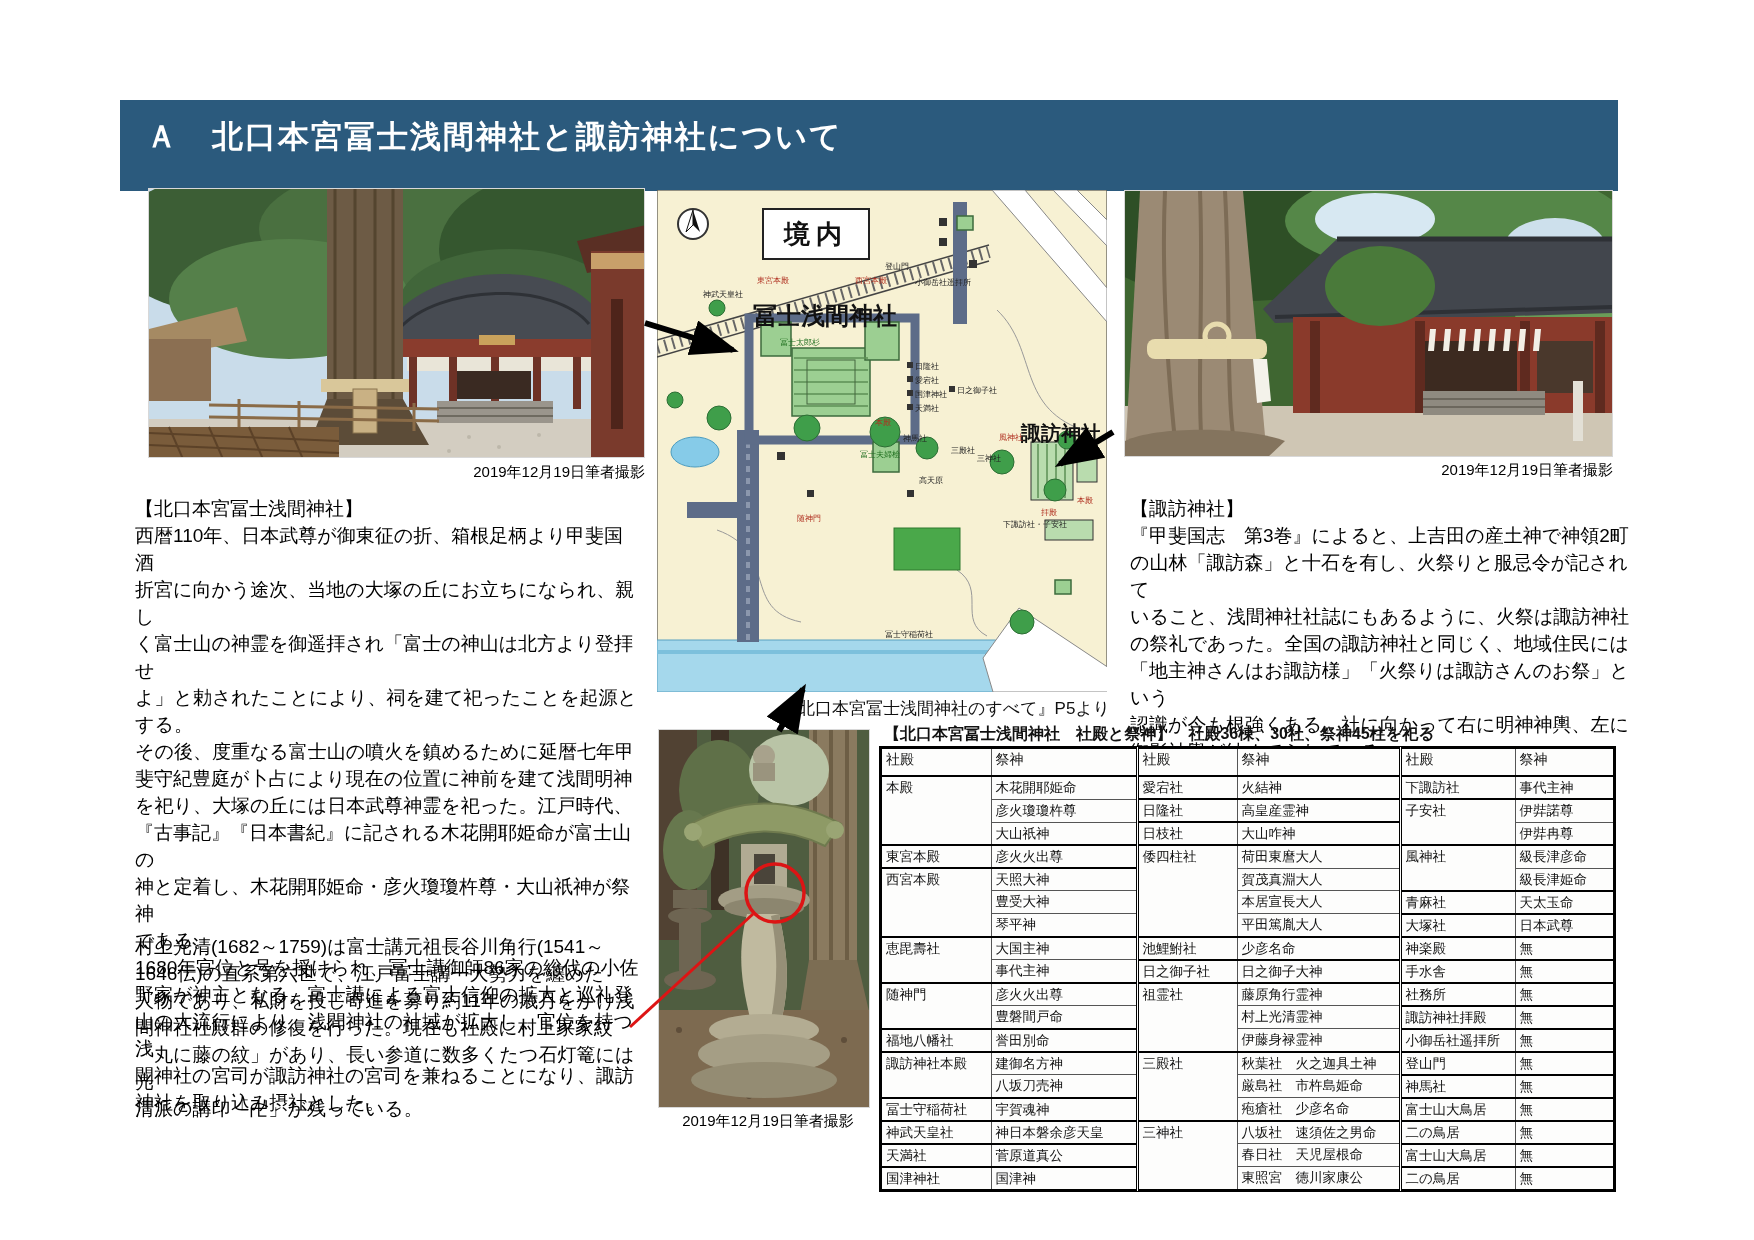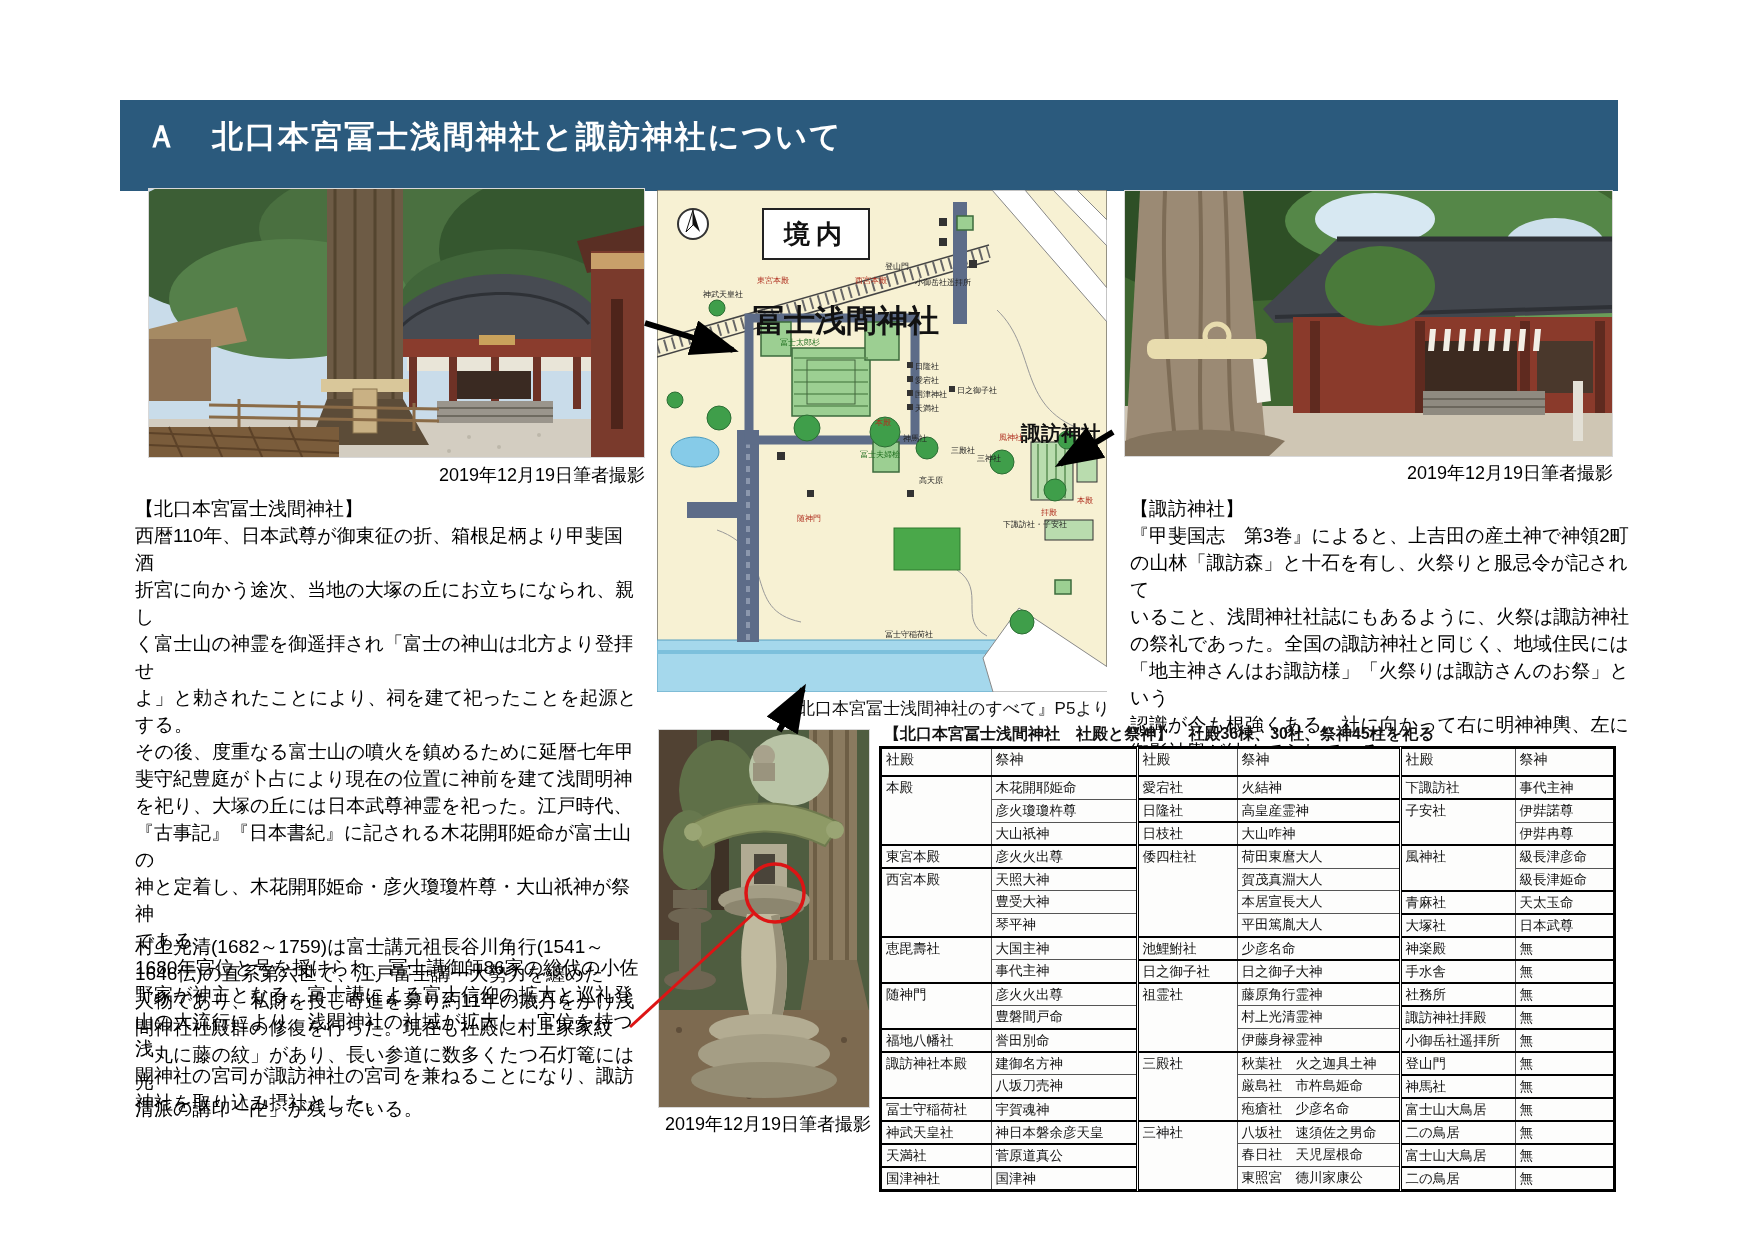--- a/index.html
+++ b/index.html
@@ -9,30 +9,30 @@
     --ink:#111;
   }
   html,body{margin:0;padding:0;background:#fff;}
   .page{position:relative;width:1754px;height:1240px;background:#fff;overflow:hidden;
         font-family:"Liberation Sans","DejaVu Sans",sans-serif;color:var(--ink);}
   .header-bar{position:absolute;left:120px;top:100px;width:1498px;height:91px;background:var(--header-bg);}
   .header-bar .title{display:block;padding-left:26px;line-height:74px;font-size:31px;font-weight:600;
         color:#fff;letter-spacing:2px;white-space:nowrap;}
   .photo{position:absolute;border:1px solid #d8d8d8;box-sizing:border-box;overflow:hidden;background:#9ab;}
   .photo svg{display:block;}
-  .caption{position:absolute;font-size:18px;color:#000;white-space:nowrap;}
+  .caption{position:absolute;font-size:15px;color:#000;white-space:nowrap;}
   .textblock{position:absolute;font-size:19px;line-height:27px;color:#000;}
   .textblock .heading{white-space:nowrap;}
   .textblock .body{white-space:pre-line;}
   .mapbox{position:absolute;left:657px;top:190px;width:450px;height:502px;}
   .mapbox svg{position:absolute;left:0;top:0;}
   .map-title-box{position:absolute;left:105px;top:18px;width:108px;height:52px;background:#fff;
         border:2px solid #222;box-sizing:border-box;text-align:center;line-height:48px;font-size:26px;
         font-weight:600;letter-spacing:6px;}
-  .map-label-fuji{position:absolute;left:96px;top:110px;font-size:31px;font-weight:700;white-space:nowrap;}
+  .map-label-fuji{position:absolute;left:96px;top:110px;font-size:24px;font-weight:700;white-space:nowrap;}
   .map-label-suwa{position:absolute;left:364px;top:230px;font-size:20px;font-weight:700;white-space:nowrap;}
   .map-small-label{position:absolute;font-size:8px;line-height:9px;white-space:nowrap;}
   .map-caption{position:absolute;left:781px;top:697px;font-size:17px;white-space:nowrap;}
   .table-title{position:absolute;left:884px;top:724px;font-size:16px;font-weight:700;white-space:nowrap;}
   table.shrine{position:absolute;left:880px;top:747px;width:733px;border-collapse:collapse;
         table-layout:fixed;background:#fdfdfc;}
   table.shrine th,table.shrine td{border:1px solid #555;font-size:13.5px;font-weight:400;
         text-align:left;padding:1px 4px;line-height:19px;vertical-align:top;white-space:nowrap;
         overflow:hidden;}
   table.shrine th{height:24px;font-size:14px;}

